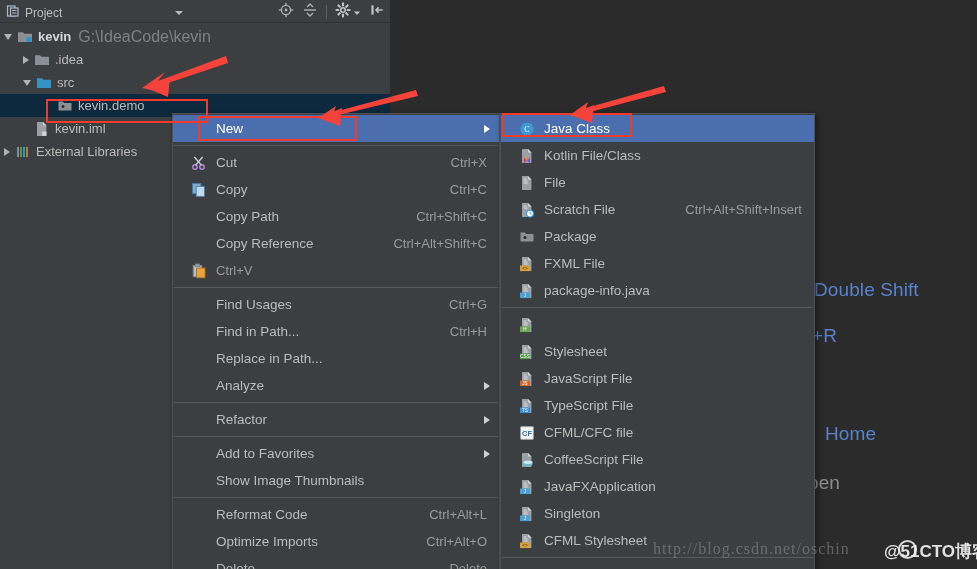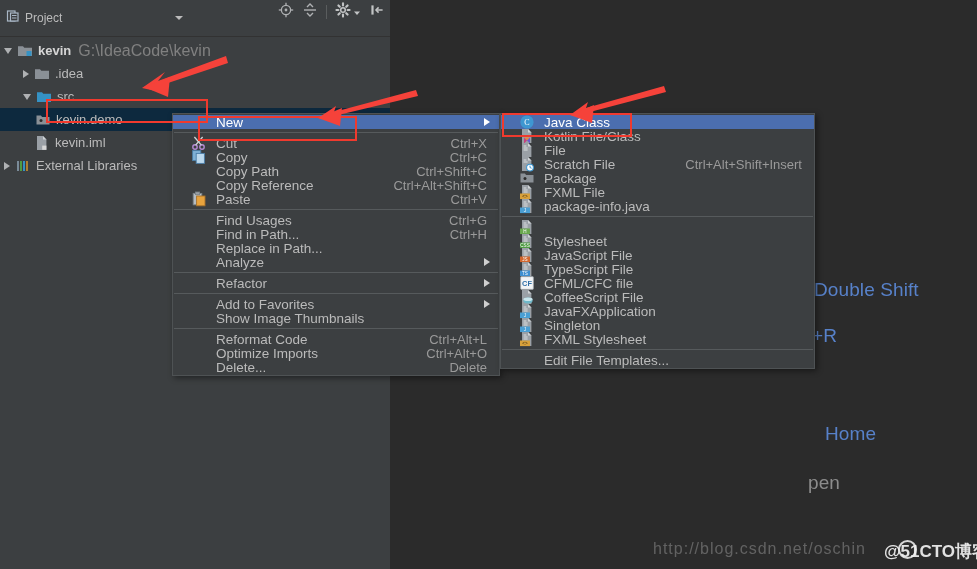--- a/index.html
+++ b/index.html
@@ -27,24 +27,24 @@
   }
   .empty-hint.dim { color: #8c8c8c; }
 
   
   .toolwindow {
     position: absolute; left: 0; top: 0; width: 390px; height: 569px;
     background: #3c3f41;
   }
   .tw-header {
     position: relative;
-    height: 37px;
+    height: 23px;
     background: #3c3f41;
     border-bottom: 1px solid #323232;
-    display: flex; align-items: center;
+    display: flex; align-items: flex-end;
   }
   .tw-title-wrap { display: flex; align-items: center; gap: 5px; padding-left: 6px; }
   .tw-title { color: #bbbbbb; font-size: 12px; }
   .tw-caret {
     width: 0; height: 0;
     border-left: 4px solid transparent;
     border-right: 4px solid transparent;
     border-top: 4px solid #bbbbbb;
     margin-left: 108px;
   }
@@ -91,21 +91,21 @@
     border: 1px solid #4e5254;
     box-shadow: 2px 2px 6px rgba(0,0,0,0.45);
     padding: 1px 0;
     font-size: 13.5px;
   }
   #ctx-menu { left: 172px; top: 113px; width: 328px; }
   #sub-menu  { left: 500px; top: 113px; width: 315px; }
 
   .mi {
     position: relative;
-    height: 14px;
+    height: 27px;
     display: flex; align-items: center;
     color: #bbbbbb;
     padding-left: 16px;
     white-space: nowrap;
   }
   .mi.sel { background: #4b6eaf; color: #ffffff; }
   .mi .mi-icon {
     width: 20px; height: 18px;
     margin-right: 7px;
     flex: 0 0 auto;
@@ -135,21 +135,21 @@
     border: 2px solid #f03a2e;
     pointer-events: none;
   }
   .arrow-svg { position: absolute; pointer-events: none; }
 
   
   .wm {
     position: absolute;
     color: #8f8f8f;
     opacity: 0.55;
-    font-family: Liberation Sans, sans-serif;
+    font-family: Liberation Serif, serif;
     font-size: 16px;
     letter-spacing: 1px;
     white-space: nowrap;
   }
   .wm-cto {
     position: absolute;
     color: #f2f2f2;
     font-family: "Liberation Sans", sans-serif;
     font-size: 17px;
     font-weight: bold;
@@ -265,21 +265,21 @@
         </div>
         <div class="row" style="padding-left: 23px;">
           <span class="arrow expanded"></span>
           <span class="node-icon">
             <svg width="16" height="16" viewBox="0 0 16 16">
               <path d="M1 3.2 h5 l1.3 1.6 H15 V13 H1 Z" fill="#3592c4"></path>
             </svg>
           </span>
           <span class="node-label">src</span>
         </div>
-        <div class="row selected" style="padding-left: 24px;">
+        <div class="row selected" style="padding-left: 46px;">
           <span class="arrow none"></span>
           <span class="node-icon">
             <svg width="16" height="16" viewBox="0 0 16 16">
               <path d="M1.5 3.6 h4.4 l1.2 1.5 H14.5 V12.6 H1.5 Z" fill="#8a9096"></path>
               <circle cx="6" cy="8.6" r="1.5" fill="#2b2b2b"></circle>
             </svg>
           </span>
           <span class="node-label">kevin.demo</span>
         </div>
         <div class="row" style="padding-left: 23px;">
@@ -348,21 +348,20 @@
         <span class="mi-accel">Ctrl+Alt+Shift+C</span>
       </div>
       <div class="mi">
         <span class="mi-icon">
           <svg width="16" height="16" viewBox="0 0 16 16">
             <rect x="2.2" y="2.4" width="8.6" height="11.4" fill="#b5bcc2" stroke="#7b8388" stroke-width="0.9"></rect>
             <rect x="4.4" y="1" width="4.2" height="2.6" fill="#9aa0a6" stroke="#7b8388" stroke-width="0.8"></rect>
             <rect x="5.6" y="5" width="8.4" height="9.8" fill="#e8a33d" stroke="#a8722a" stroke-width="0.9"></rect>
           </svg>
         </span>
-        <span class="mi-label">Paste</span>
         <span class="mi-accel">Ctrl+V</span>
       </div>
       <div class="msep"></div>
       <div class="mi">
         <span class="mi-icon"></span>
         <span class="mi-label">Find Usages</span>
         <span class="mi-accel">Ctrl+G</span>
       </div>
       <div class="mi">
         <span class="mi-icon"></span>
@@ -607,21 +606,21 @@
           <svg width="16" height="16" viewBox="0 0 16 16">
             <path d="M3 1 h6 l3.4 3.4 V15 H3 Z" fill="#9aa0a6"></path>
             <path d="M9 1 l3.4 3.4 H9 Z" fill="#cfd3d6"></path>
             <line x1="4.6" y1="4" x2="7.4" y2="4" stroke="#e3e6e8" stroke-width="0.9"></line>
             <line x1="4.6" y1="6" x2="8.6" y2="6" stroke="#e3e6e8" stroke-width="0.9"></line>
             <line x1="4.6" y1="8" x2="8.6" y2="8" stroke="#e3e6e8" stroke-width="0.9"></line>
             <rect x="1" y="9.5" width="10" height="5.6" fill="#d9a13b"></rect>
             <text x="6" y="14" font-size="4.6" font-family="Liberation Sans" text-anchor="middle" fill="#3b2c10">&lt;&gt;</text>
           </svg>
         </span>
-        <span class="mi-label">FXML Stylesheet</span>
+        <span class="mi-label">CFML Stylesheet</span>
       </div>
       <div class="msep"></div>
       <div class="mi">
         <span class="mi-icon"></span>
         <span class="mi-label">Edit File Templates...</span>
       </div>
     </div>
 
   <div class="wm" style="left:653px; top:540px;">http://blog.csdn.net/oschin</div>
   <div class="wm-ring" style="left:898px; top:540px;"></div>

